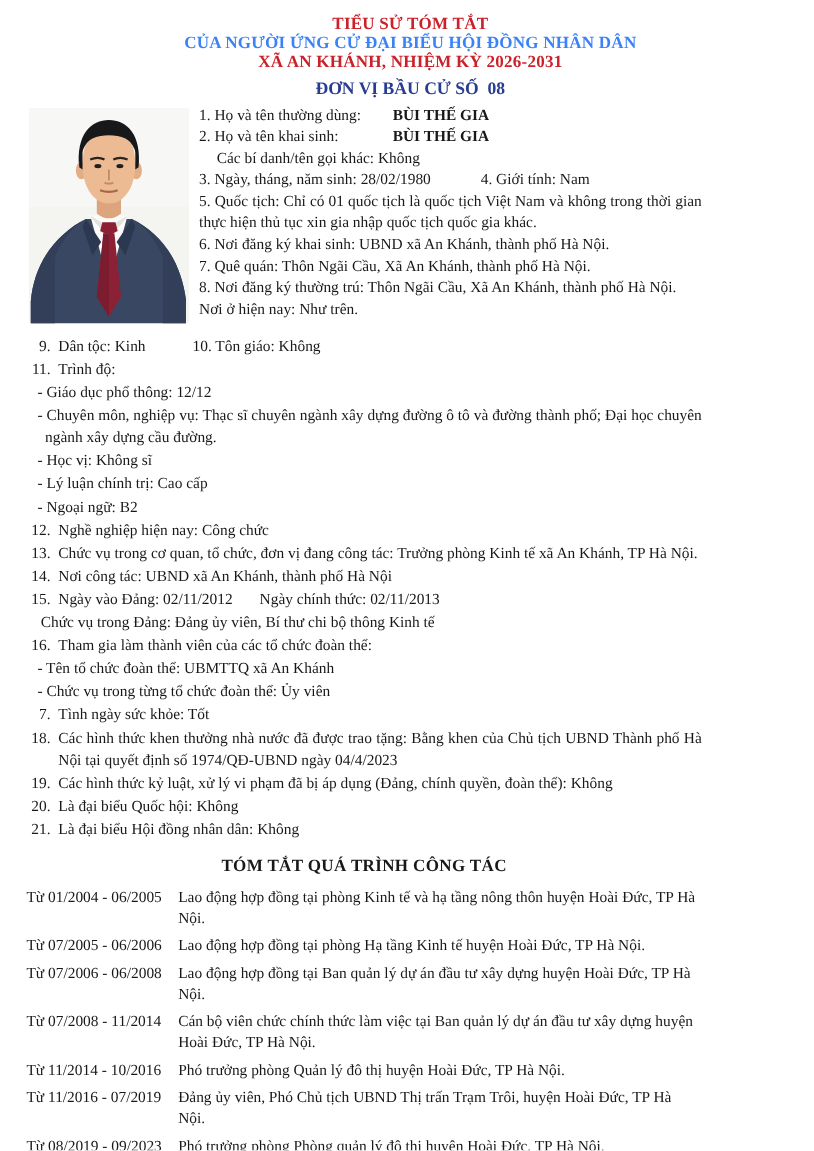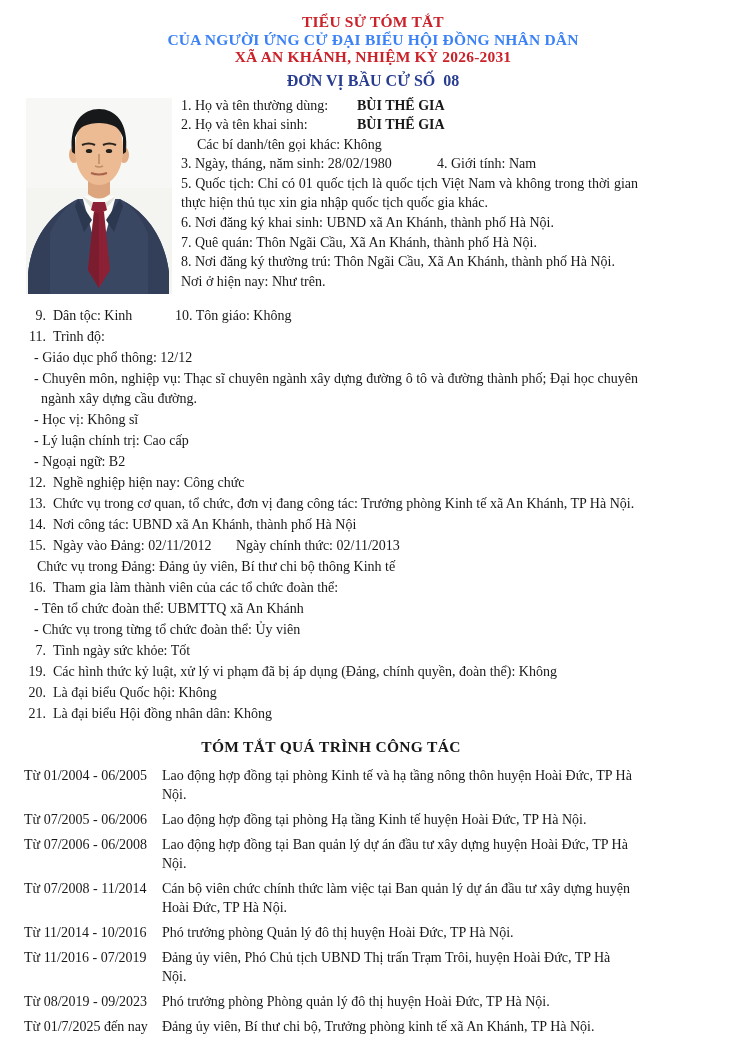--- a/index.html
+++ b/index.html
@@ -136,20 +136,24 @@
           <span class="num">16.</span>
           <span class="txt"><span>Tham gia làm thành viên của các tổ chức đoàn thể:</span></span>
         </div>
         <div class="sub-line"><span>- Tên tổ chức đoàn thể: UBMTTQ xã An Khánh</span></div>
         <div class="sub-line"><span>- Chức vụ trong từng tổ chức đoàn thể: Ủy viên</span></div>
         <div class="item">
           <span class="num">7.</span>
           <span class="txt"><span>Tình ngày sức khỏe: Tốt</span></span>
         </div>
         <div class="item">
+          <span class="num">18.</span>
+          <span class="txt justify"><span>Các hình thức khen thưởng nhà nước đã được trao tặng: Bằng khen của Chủ tịch UBND Thành phố Hà Nội tại quyết định số 1974/QĐ-UBND ngày 04/4/2023</span></span>
+        </div>
+        <div class="item">
           <span class="num">19.</span>
           <span class="txt"><span>Các hình thức kỷ luật, xử lý vi phạm đã bị áp dụng (Đảng, chính quyền, đoàn thể): Không</span></span>
         </div>
         <div class="item">
           <span class="num">20.</span>
           <span class="txt"><span>Là đại biểu Quốc hội: Không</span></span>
         </div>
         <div class="item">
           <span class="num">21.</span>
           <span class="txt"><span>Là đại biểu Hội đồng nhân dân: Không</span></span>

